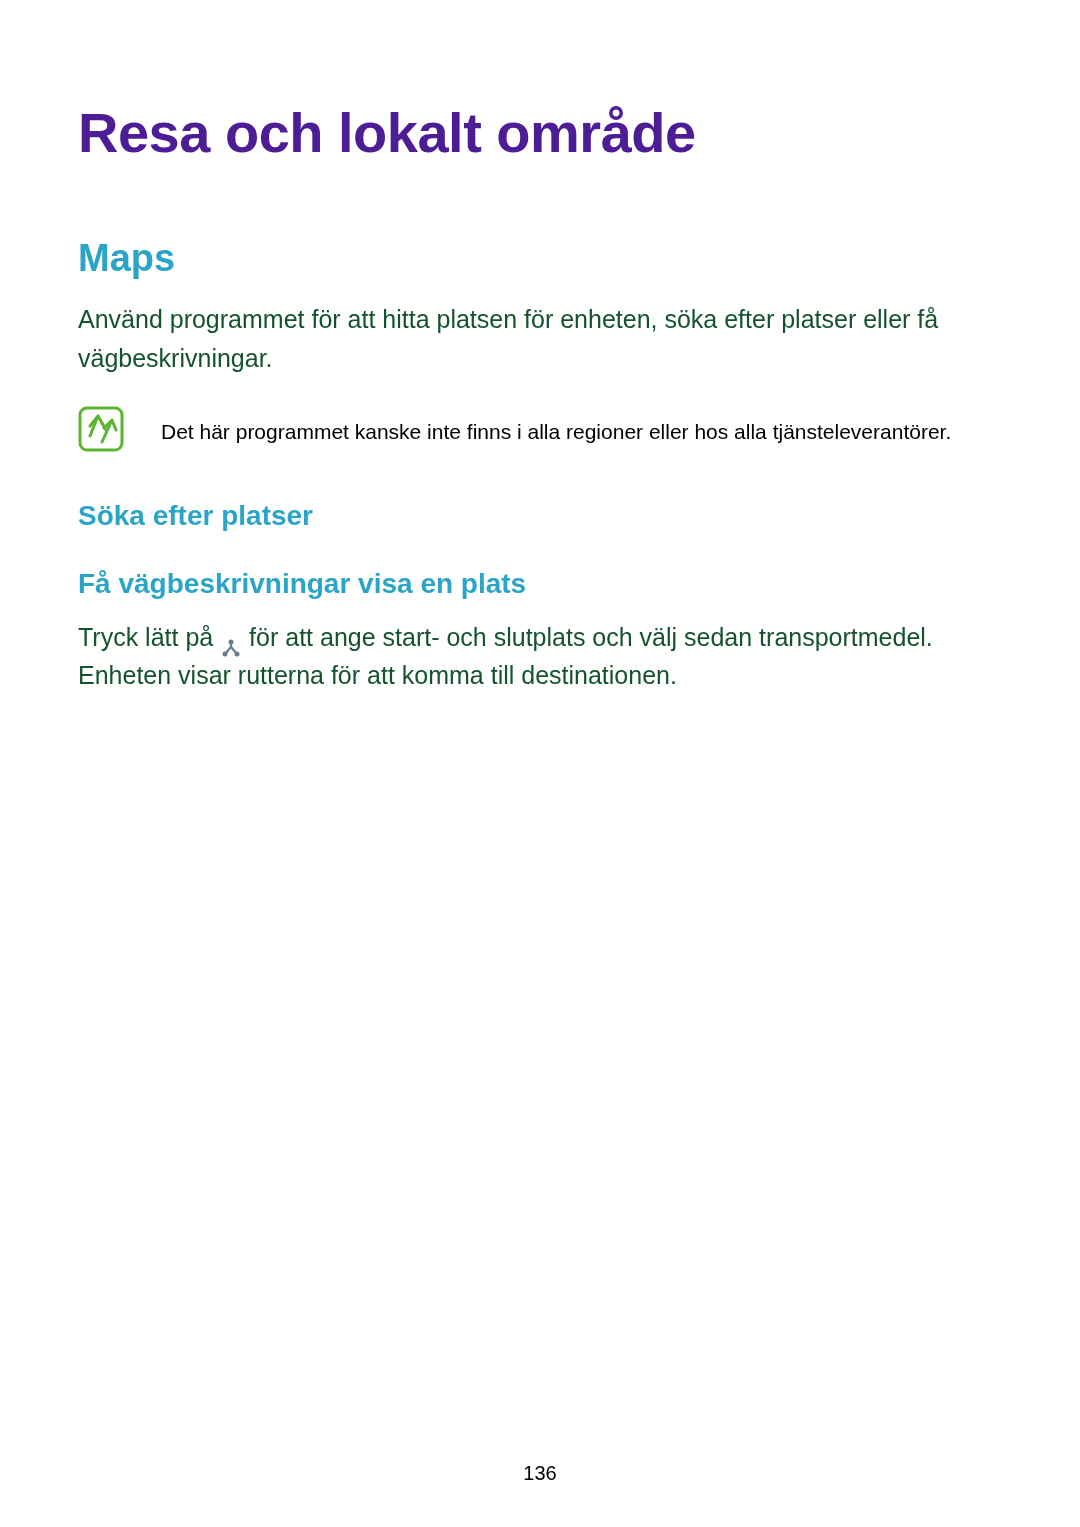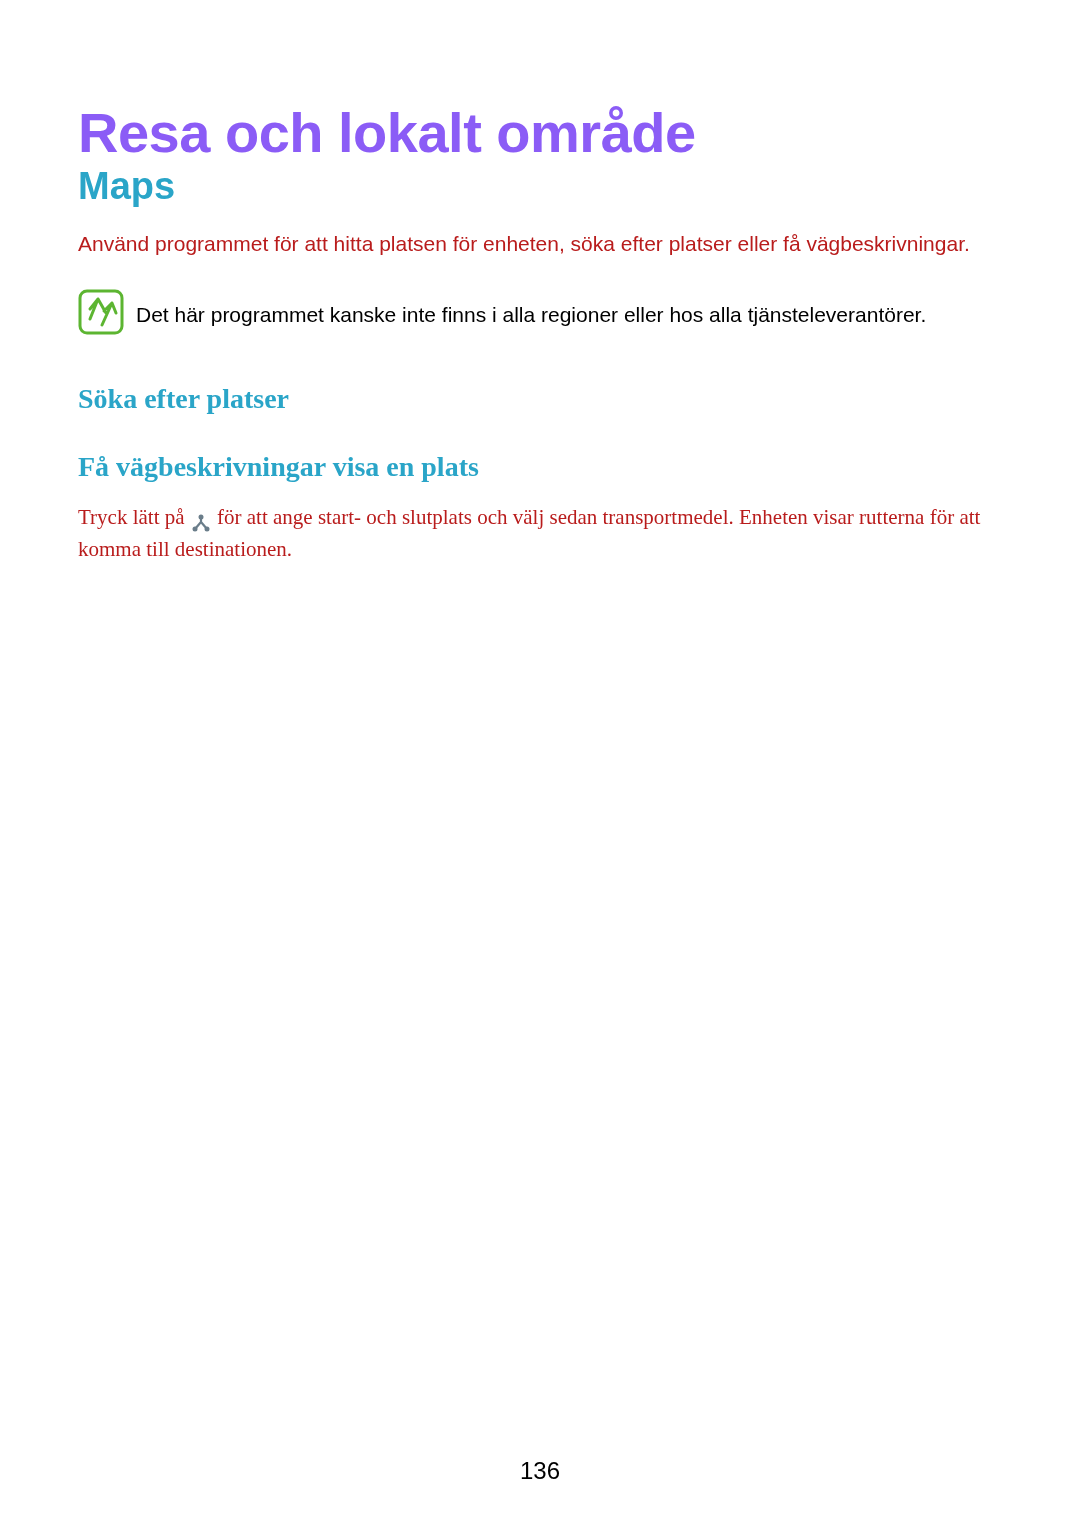--- a/index.html
+++ b/index.html
@@ -14,42 +14,43 @@
       font-family: "Segoe UI", Arial, Helvetica, sans-serif;
       color: #000000;
       position: relative;
     }
     .page {
       padding: 100px 78px 0 78px;
     }
     .chapter-title {
       font-size: 56px;
       font-weight: 700;
-      color: #8b5cf6;
+      color: #4c1d95;
+      margin-bottom: 72px;
       letter-spacing: -0.5px;
     }
     .section-title {
       font-size: 38px;
       font-weight: 700;
       color: #2aa5c8;
       margin-bottom: 20px;
     }
     .body-text {
-      font-size: 21px;
+      font-size: 25px;
       line-height: 1.55;
-      color: #b91c1c;
+      color: #14532d;
       margin-bottom: 10px;
     }
     .bold {
       font-weight: 700;
     }
     .note-block {
       display: flex;
       align-items: flex-start;
-      gap: 12px;
+      gap: 37px;
       margin-top: 28px;
       margin-bottom: 48px;
     }
     .note-icon {
       width: 46px;
       height: 46px;
       flex-shrink: 0;
     }
     .note-text {
       font-size: 21px;
@@ -59,38 +60,37 @@
     }
     .subsection-title {
       font-size: 28px;
       font-weight: 700;
       color: #2aa5c8;
       margin-top: 12px;
       margin-bottom: 18px;
     }
     .subsection {
       margin-bottom: 36px;
-      font-family: Liberation Serif, serif;
     }
     .directions-icon {
       display: inline-block;
       vertical-align: middle;
       width: 18px;
       height: 18px;
       margin: 0 2px;
       position: relative;
       top: -1px;
     }
     .page-number {
       position: absolute;
       bottom: 42px;
       left: 0;
       right: 0;
       text-align: center;
-      font-size: 24px;
+      font-size: 20px;
       color: #000000;
     }
   </style>
 </head>
 <body>
 
 <div class="page">
 
   <h1 class="chapter-title">Resa och lokalt område</h1>
 

